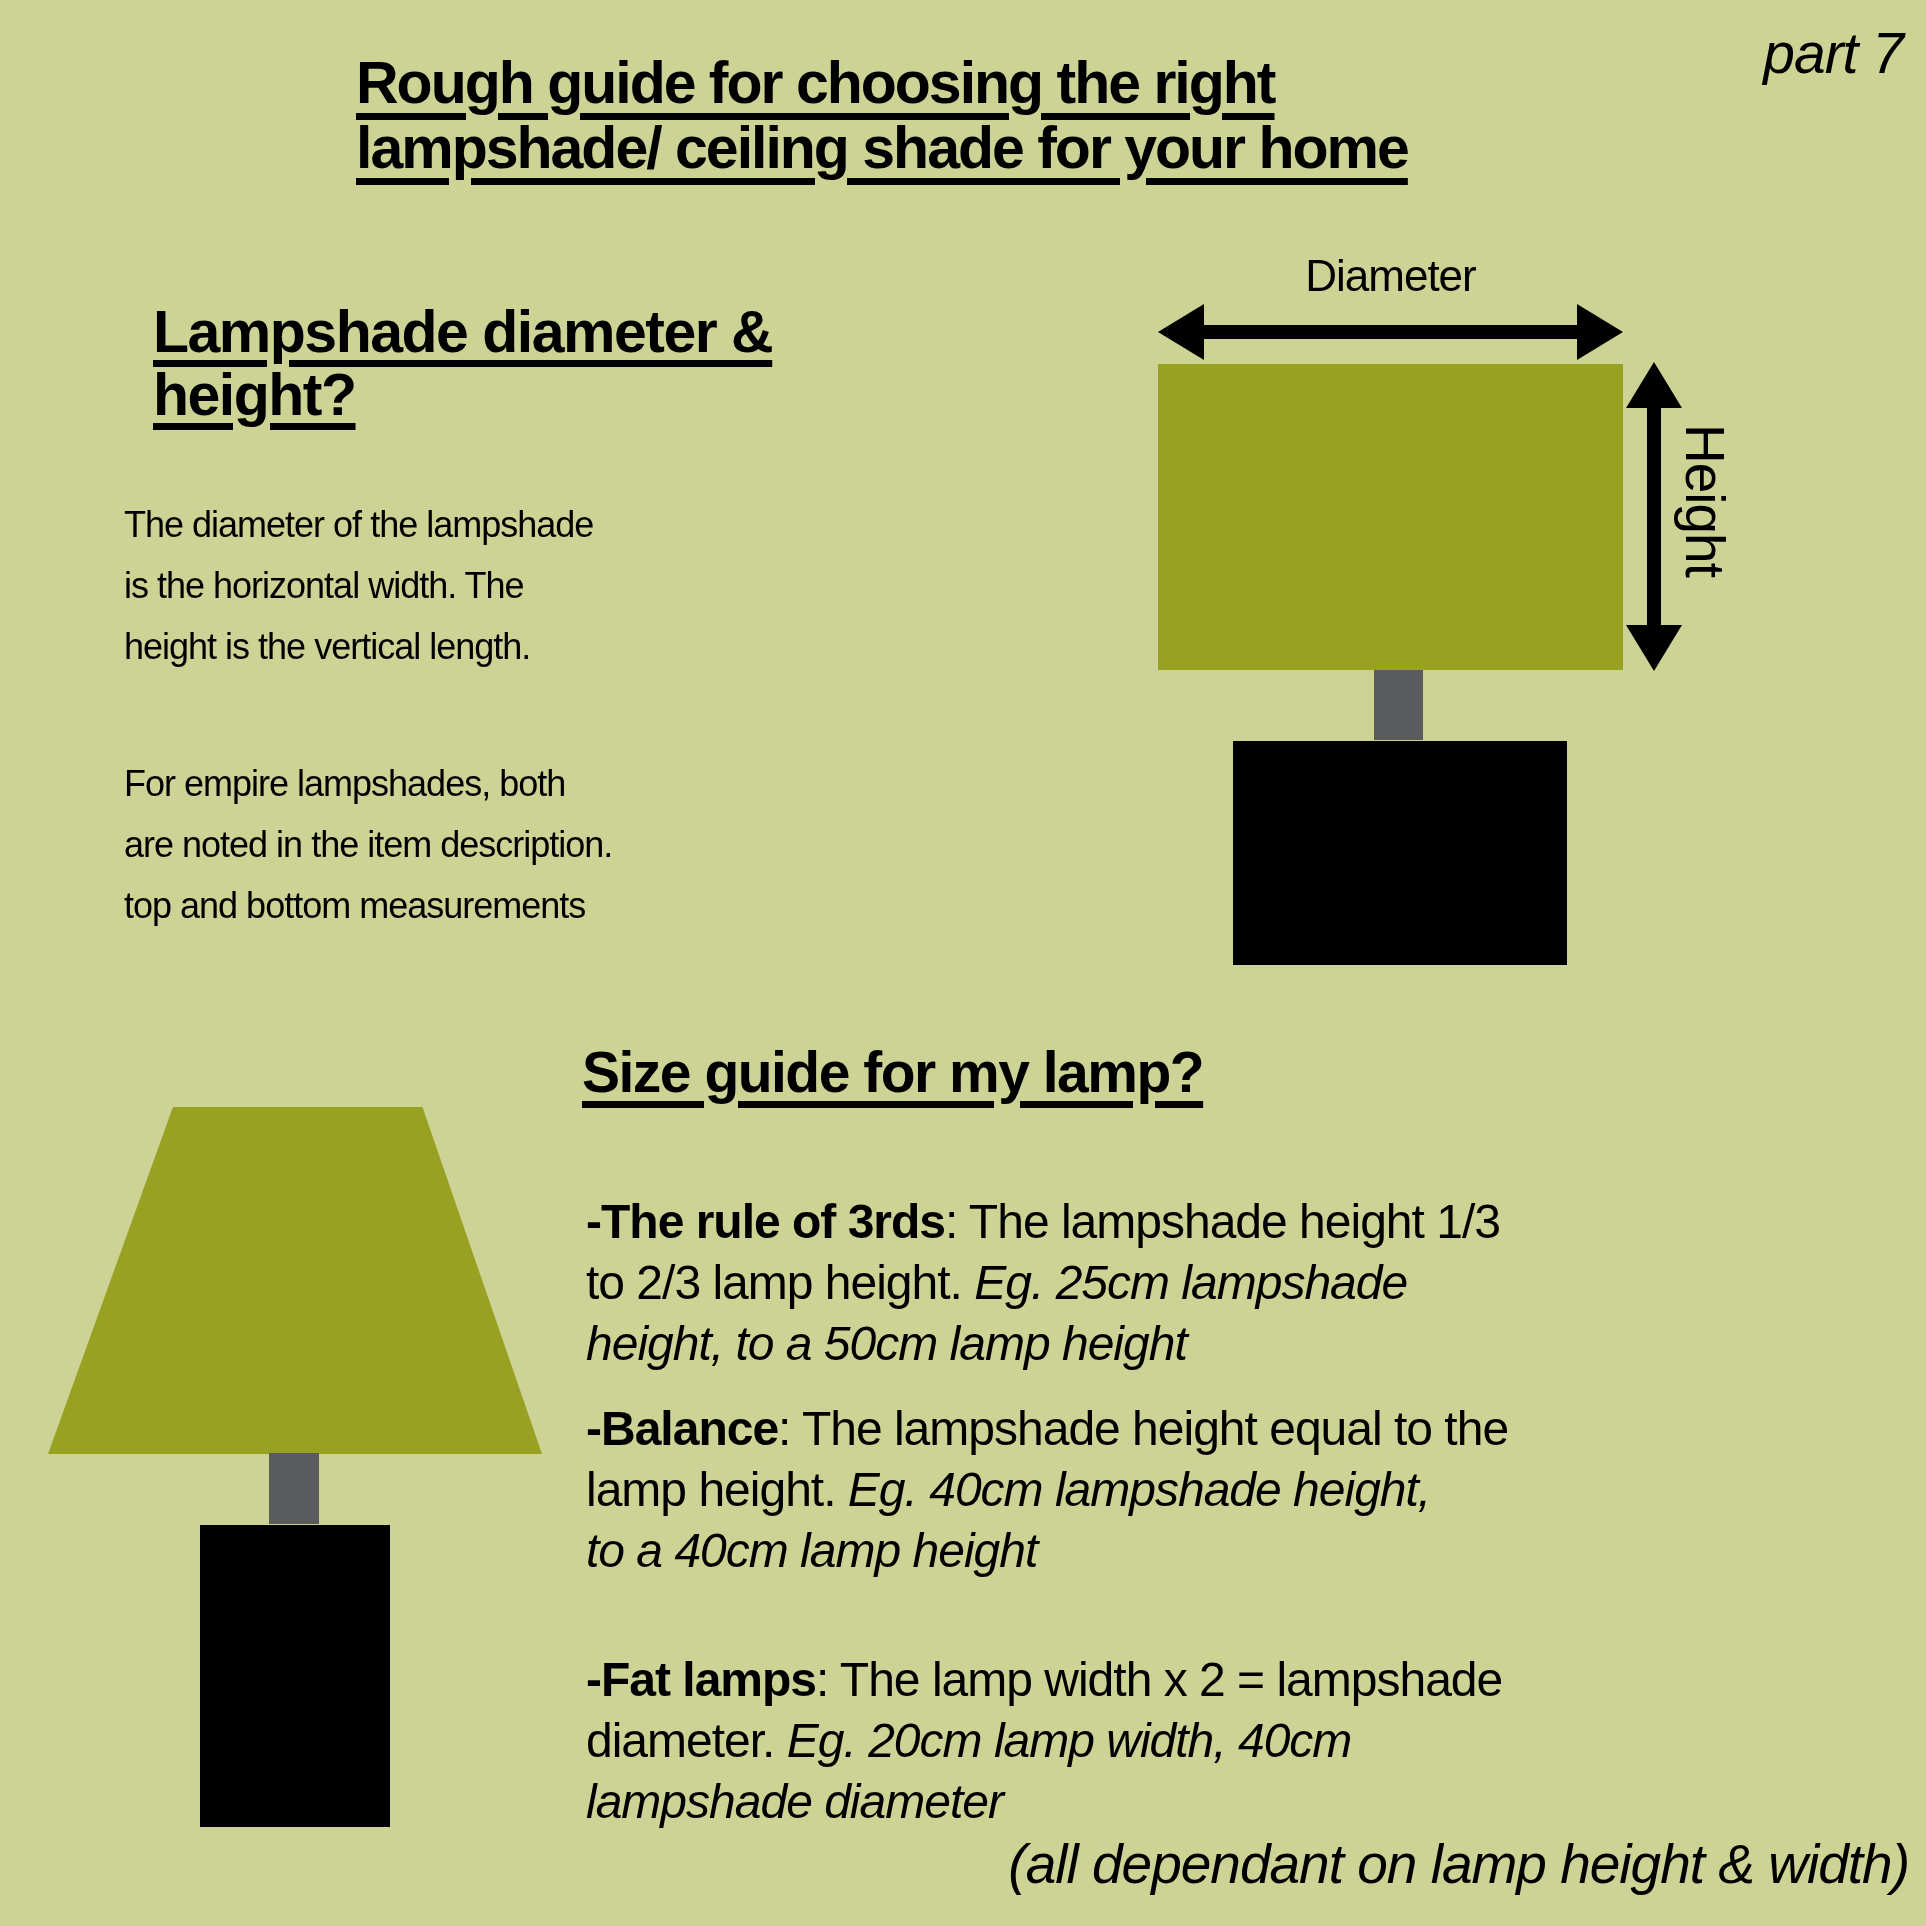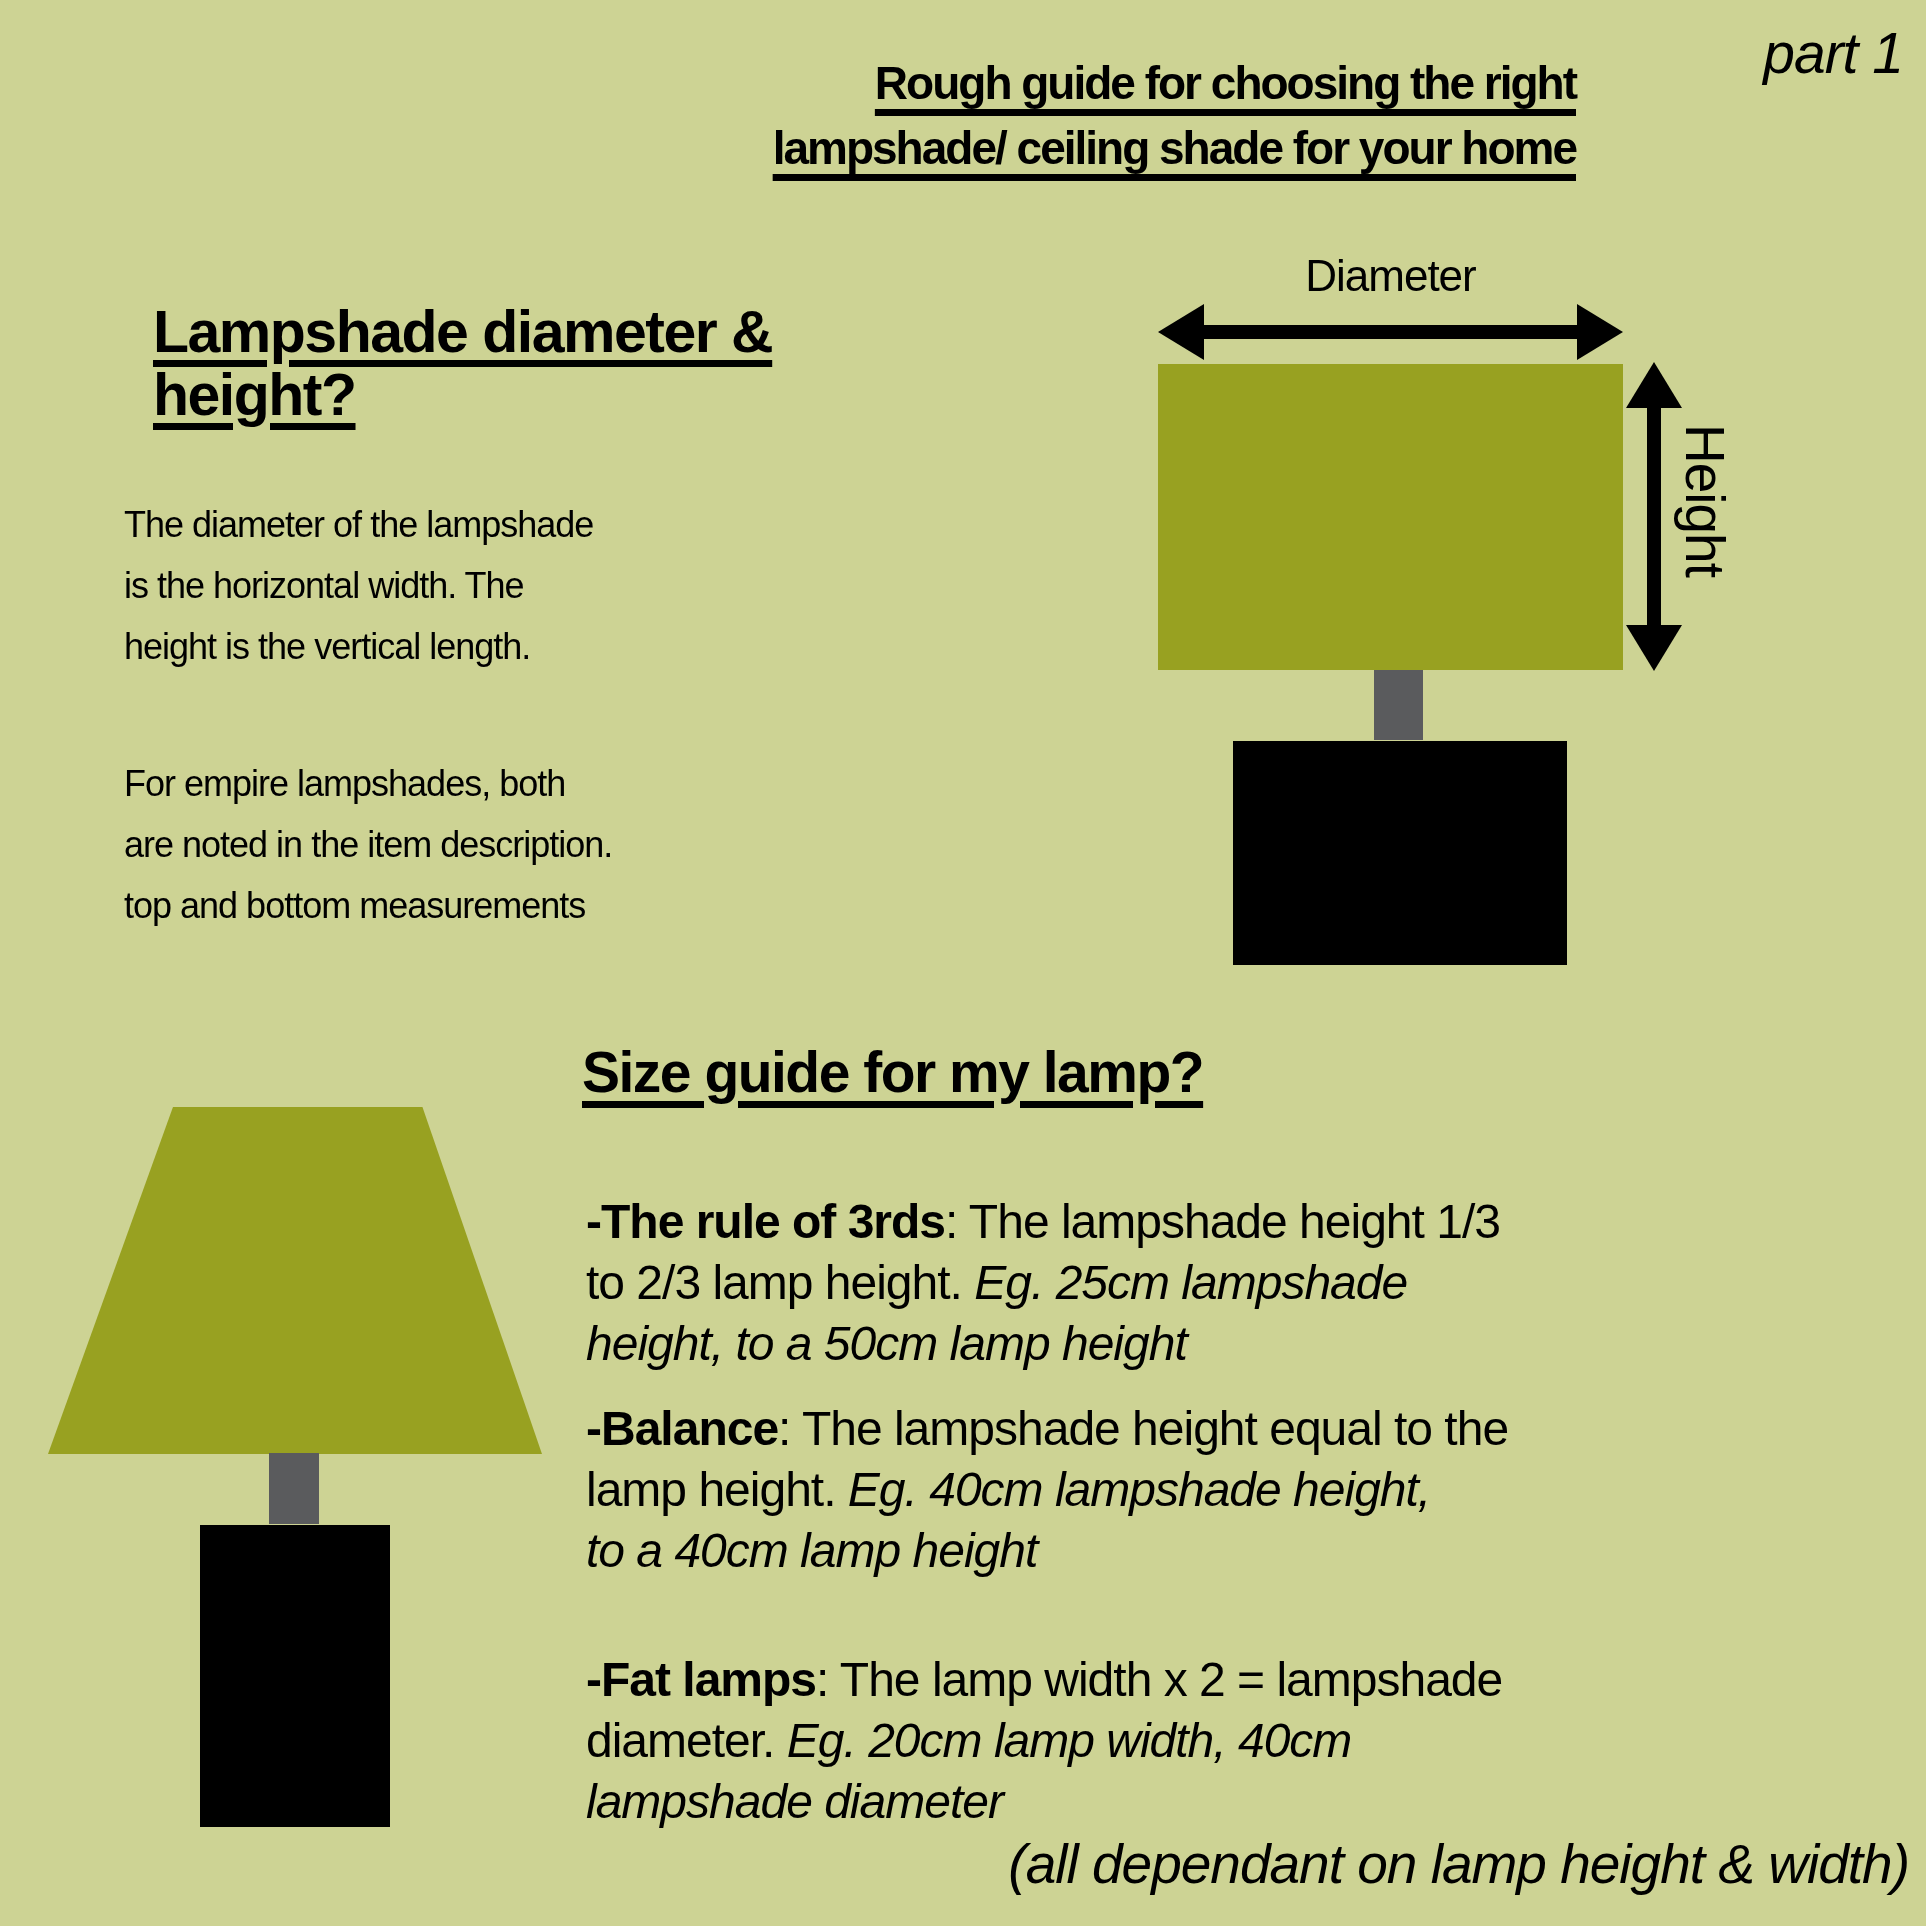--- a/index.html
+++ b/index.html
@@ -11,22 +11,22 @@
   #page{
     position:absolute;left:0;top:0;width:1927px;height:1927px;
     overflow:hidden;
   }
   
   .part-label{
     position:absolute;top:20px;right:24px;
     font-size:57px;font-style:italic;letter-spacing:-1px;
   }
   .title{
-    position:absolute;left:376px;top:51px;width:1200px;
-    text-align:right;font-weight:bold;font-size:46px;line-height:65px;
+    position:absolute;left:356px;top:51px;width:1200px;
+    text-align:left;font-weight:bold;font-size:59px;line-height:65px;
     letter-spacing:-2px;
   }
   .title-line{
     text-decoration:underline;
     text-decoration-thickness:7px;text-underline-offset:10px;
   }
   
   .left-heading{
     position:absolute;left:124px;top:301px;
     font-weight:bold;font-size:59px;line-height:63px;letter-spacing:-1.5px;margin-left:29px;
@@ -91,21 +91,21 @@
   .footnote{
     position:absolute;right:18px;top:1832px;
     font-size:55px;font-style:italic;letter-spacing:-1px;text-align:right;white-space:nowrap;
   }
 </style>
 </head>
 <body>
 
 <div id="page" style="background: rgb(205, 211, 148);">
 
-  <div class="part-label">part 1</div>
+  <div class="part-label">part 7</div>
 
   <div class="title">
     <div class="title-line">Rough guide for choosing the right</div>
     <div class="title-line">lampshade/ ceiling shade for your home</div>
   </div>
 
   <div class="left-heading">
     <div class="hline">Lampshade diameter &amp;</div>
     <div class="hline">height?</div>
   </div>

